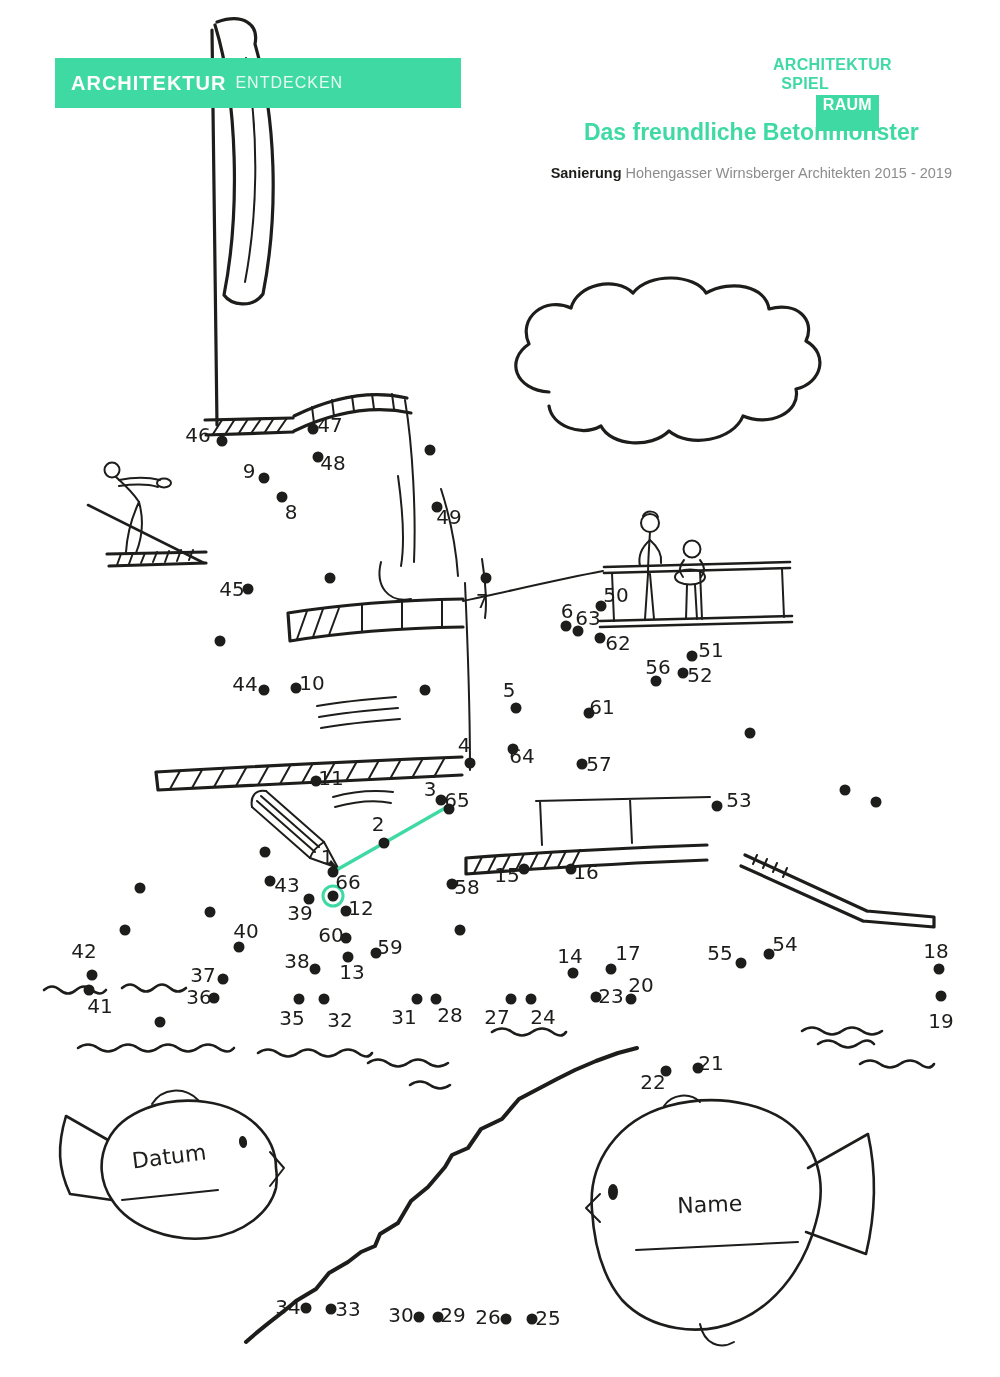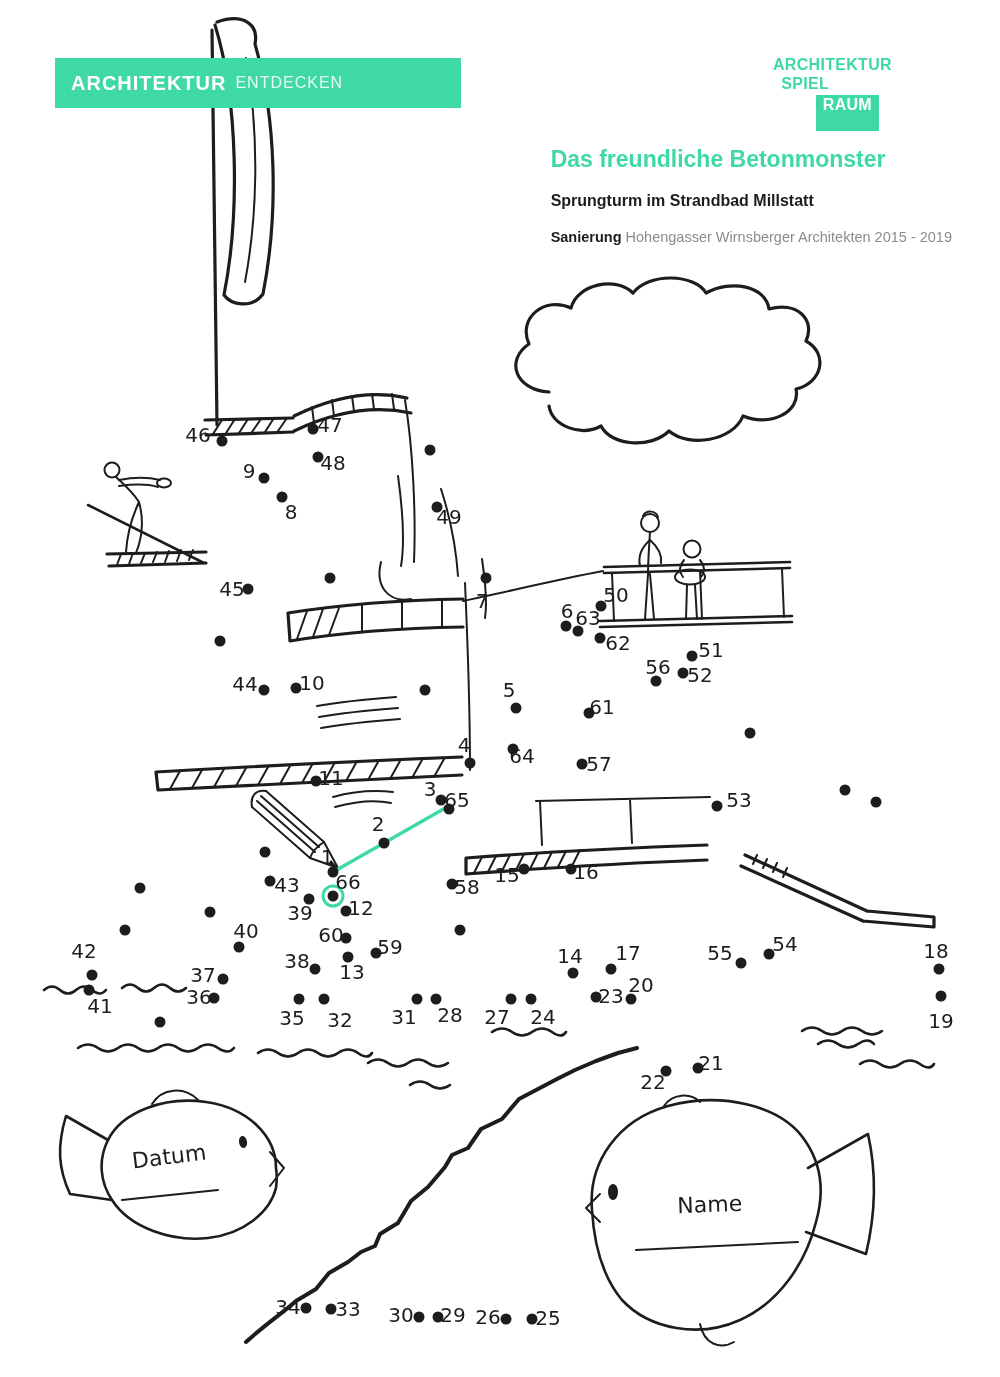--- a/index.html
+++ b/index.html
@@ -8,21 +8,21 @@
   .page{position:relative;width:1000px;height:1377px;background:#fff;overflow:hidden}
   .puzzle-svg{position:absolute;left:0;top:0;z-index:1}
   .banner{position:absolute;left:55px;top:58px;width:406px;height:50px;background:var(--accent);
           display:flex;align-items:center;padding-left:16px;z-index:2}
   .banner .b{color:#fff;font-weight:bold;font-size:20px;letter-spacing:1px}
   .banner .l{color:#fff;font-weight:normal;opacity:.88;font-size:16px;letter-spacing:1px;margin-left:9px}
   .logo{position:absolute;left:773px;top:56px;width:106px;text-align:right;z-index:2;
         color:var(--accent);font-weight:bold;font-size:16px;line-height:1.18;letter-spacing:.3px}
   .logo .l2{display:block;padding-right:50px}
   .logo .l3{display:inline-block;background:var(--accent);color:#fff;padding:1px 7px 16px;margin-top:1px}
-  .heading{position:absolute;right:48px;top:146px;text-align:left;z-index:2}
+  .heading{position:absolute;right:48px;top:119px;text-align:center;z-index:2}
   .title{color:var(--accent);font-size:23px;font-weight:bold}
   .subtitle{margin-top:19px;font-size:16px;font-weight:bold;color:var(--ink)}
   .credits{margin-top:17px;font-size:14.5px;color:var(--gray);line-height:1.5}
   .credits b{color:var(--ink)}
   .s2{stroke:var(--ink);stroke-width:2;fill:none;stroke-linecap:round;stroke-linejoin:round}
   .s25{stroke:var(--ink);stroke-width:2.6;fill:none;stroke-linecap:round;stroke-linejoin:round}
   .s3{stroke:var(--ink);stroke-width:3.2;fill:none;stroke-linecap:round;stroke-linejoin:round}
   .s4{stroke:var(--ink);stroke-width:4;fill:none;stroke-linecap:round;stroke-linejoin:round}
   .fill-ink{fill:var(--ink);stroke:none}
   .dot{fill:var(--ink)}
@@ -42,21 +42,20 @@
   </div>
 
   <div class="logo">
     <span>ARCHITEKTUR</span>
     <span class="l2">SPIEL</span>
     <span class="l3">RAUM</span>
   </div>
 
   <div class="heading">
     <div class="title">Das freundliche Betonmonster</div>
-    <div class="subtitle">Sprungturm im Strandbad Millstatt</div>
     <div class="credits">
       <div><b>Sanierung</b> <span>Hohengasser Wirnsberger Architekten 2015 - 2019</span></div>
     </div>
   </div>
 
   <svg class="puzzle-svg" width="1000" height="1377" viewBox="0 0 1000 1377">
 
     <g>
       <path class="s3" d="M212,30 C214,170 215,310 217,425"></path>
       <path class="s3" d="M217,22 C243,13 259,24 255,44 C276,118 279,212 263,294 C252,309 231,305 224,295 C240,214 238,100 215,25"></path>

